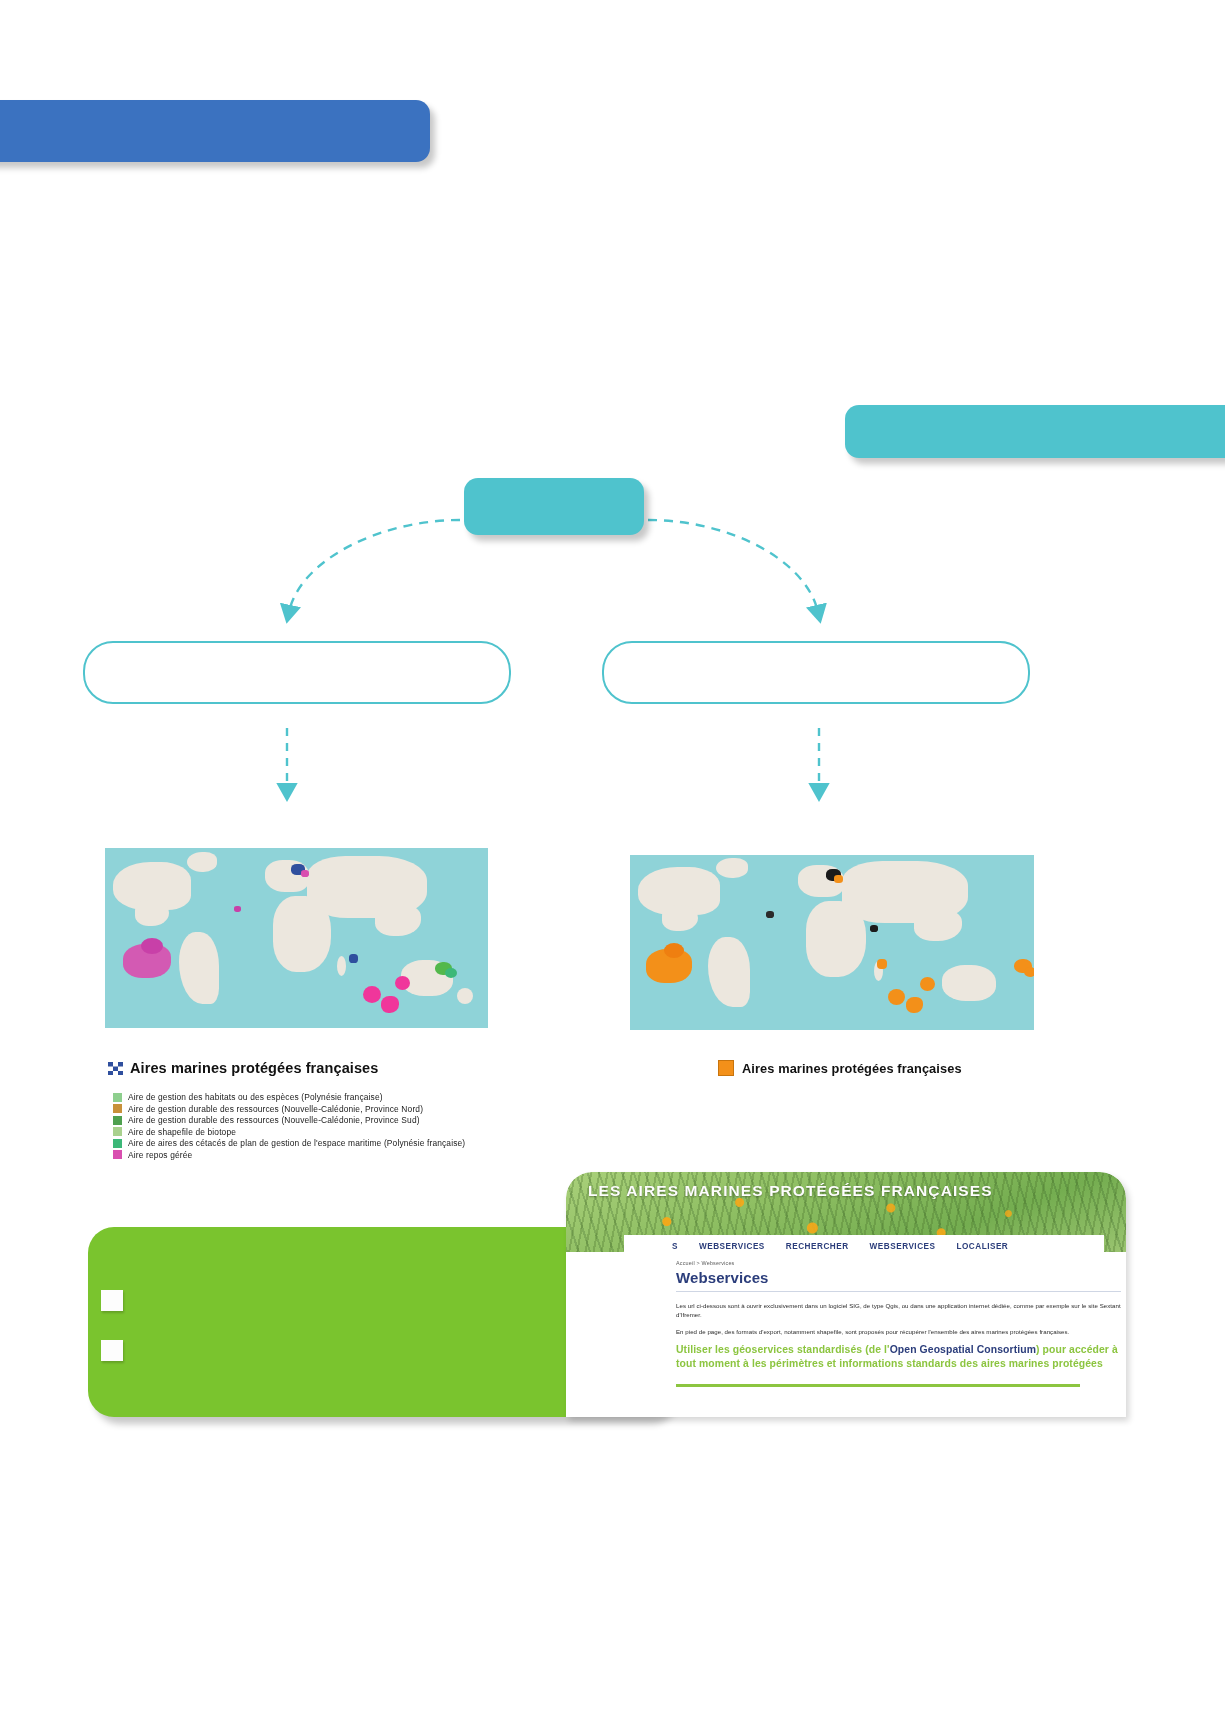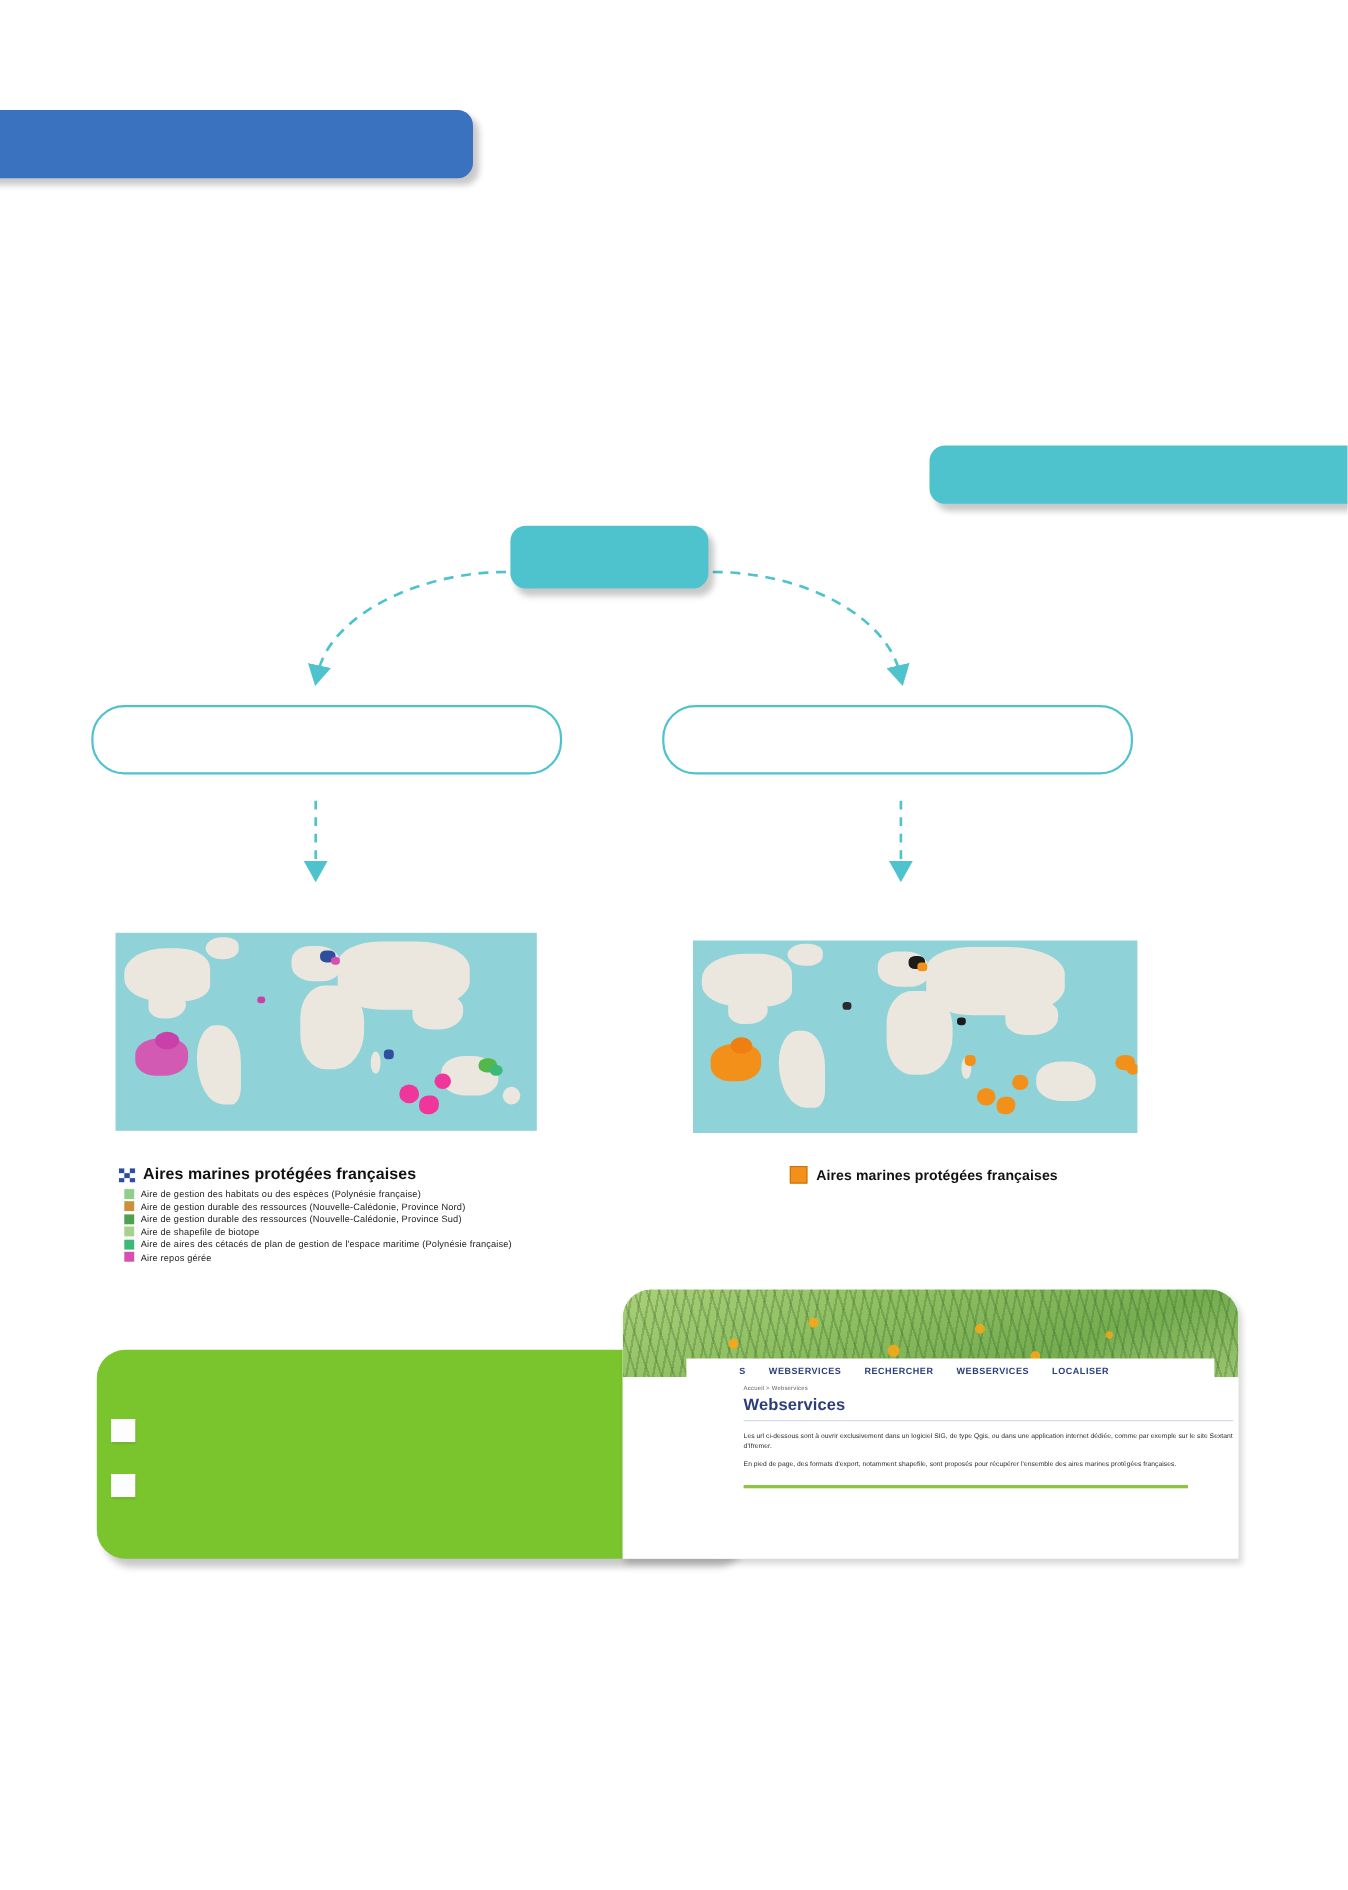--- a/index.html
+++ b/index.html
@@ -52,21 +52,21 @@
   .map{position:absolute;background:#8fd3d8;overflow:hidden;}
   .map-left{left:105px;top:848px;width:383px;height:180px;}
   .map-right{left:630px;top:855px;width:404px;height:175px;}
   .cont{position:absolute;background:#ece7de;}
 
   
   .legend-left{position:absolute;left:108px;top:1060px;width:420px;}
   .legend-title-row{display:flex;align-items:center;gap:7px;}
   .legend-title-ico{width:15px;height:13px;flex:0 0 auto;}
   .legend-title{font-size:14.5px;font-weight:bold;color:#111;letter-spacing:.1px;}
-  .legend-rows{margin-top:4px;}
+  .legend-rows{margin-top:16px;}
   .legend-row{display:flex;align-items:center;gap:6px;margin:1.5px 0 1.5px 5px;}
   .legend-swatch{width:9px;height:9px;flex:0 0 auto;}
   .legend-label{font-size:8.4px;color:#1a1a1a;letter-spacing:.15px;white-space:nowrap;}
 
   .legend-right{position:absolute;left:718px;top:1060px;display:flex;align-items:center;gap:8px;}
   .legend-right .legend-swatch{width:14px;height:14px;background:#f39019;border:1px solid #c8740d;}
   .legend-right .legend-title{font-size:12.8px;}
 
   
   .site{
@@ -242,32 +242,37 @@
   <span class="legend-swatch"></span>
   <span class="legend-title">Aires marines protégées françaises</span>
 </div>
 
 <div class="node green-box"></div>
 <div class="green-bullet gb1"></div>
 <div class="green-bullet gb2"></div>
 
 <div class="site">
   <div class="site-banner"></div>
+  <div class="site-title">LES AIRES MARINES PROTÉGÉES FRANÇAISES</div>
 
   <div class="left-white-strip"></div>
 
   <div class="site-nav">
     <span>S</span>
     <span>WEBSERVICES</span>
     <span>RECHERCHER</span>
     <span>WEBSERVICES</span>
     <span>LOCALISER</span>
   </div>
 
   <div class="site-body">
     <div class="crumb">Accueil  &gt; Webservices</div>
     <div class="site-h1">Webservices</div>
     <div class="rule"></div>
     <div class="site-p">Les url ci-dessous sont à ouvrir exclusivement dans un logiciel SIG, de type Qgis, ou dans une application internet dédiée, comme par exemple sur le site Sextant d'Ifremer.</div>
     <div class="site-p">En pied de page, des formats d'export, notamment shapefile, sont proposés pour récupérer l'ensemble des aires marines protégées françaises.</div>
+    <div class="site-lead">
+      <span>Utiliser les géoservices standardisés (de l'</span><b>Open Geospatial Consortium</b><span>) pour accéder à tout moment à</span>
+      <span>les périmètres et informations standards des aires marines protégées</span>
+    </div>
     <div class="site-underline"></div>
   </div>
 </div>
 
 </body></html>

